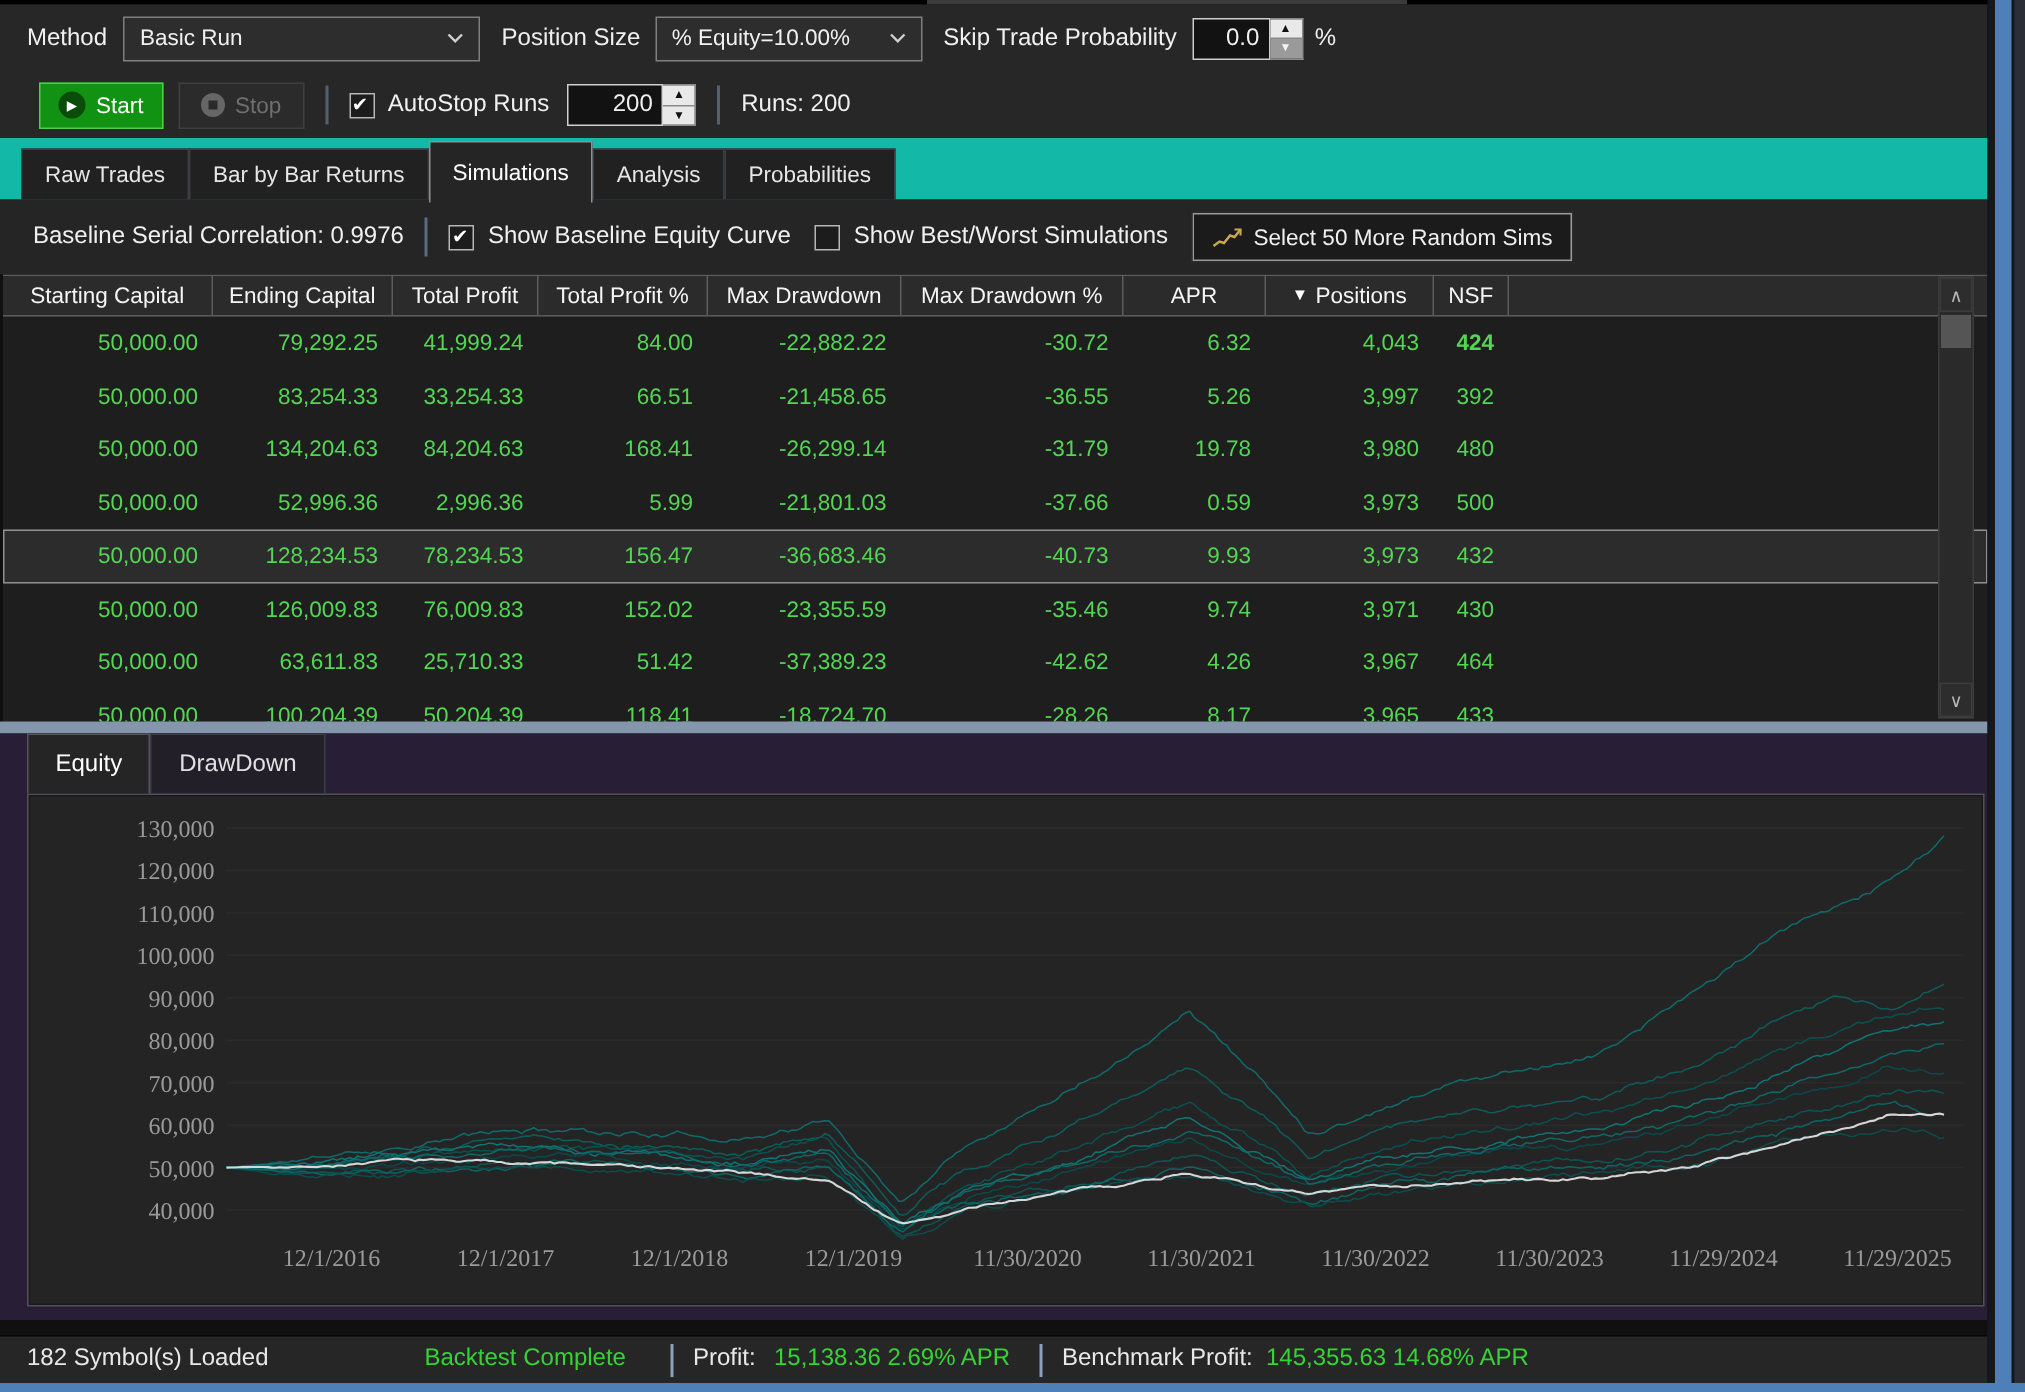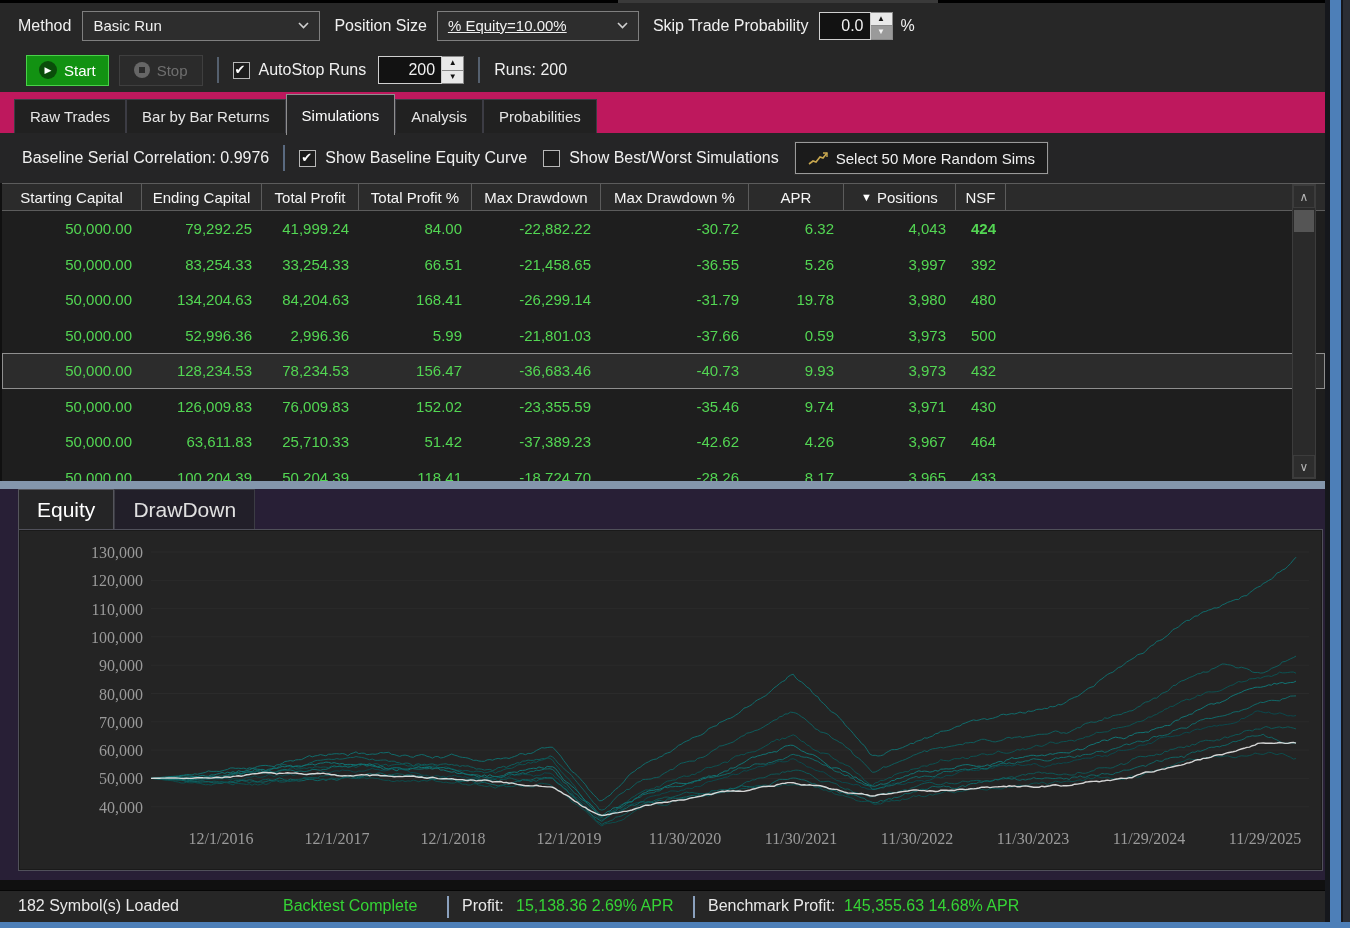--- a/index.html
+++ b/index.html
@@ -34,21 +34,21 @@
   .play-circle { width:18px; height:18px; border-radius:50%; background:#0a4d0a; color:#fff;
                  font-size:9px; display:flex; align-items:center; justify-content:center; }
   .btn-stop { display:flex; align-items:center; gap:7px; height:31px; padding:0 14px; margin-left:10px;
               background:#2b2b2b; border:1px solid #3f3f3f; color:#6f6f6f; font-size:15px; }
   .stop-circle { width:16px; height:16px; border-radius:50%; background:#666; position:relative; }
   .stop-circle::after { content:""; position:absolute; left:5px; top:5px; width:6px; height:6px; background:#2b2b2b; }
   .checkbox { width:17px; height:17px; background:#1c1c1c; border:1px solid #b7b7b7; position:relative; }
   .checkbox.checked::after { content:"\2714"; color:#fff; font-size:13px; position:absolute; left:1px; top:-1px; }
 
   
-  #maintabs { left:0; top:92px; width:1325px; height:41px; background:#be185d; display:flex; padding-left:14px; }
+  #maintabs { left:0; top:92px; width:1325px; height:41px; background:#14b8a6; display:flex; padding-left:14px; }
   .mtab { margin-top:7px; height:34px; background:#212121; border:1px solid #3c3c44; border-bottom:none;
           color:#e6e6e6; font-size:15px; display:flex; align-items:center; padding:0 15px; }
   .mtab.active { margin-top:2px; height:41px; background:#252526; border:1px solid #8f8f8f; border-bottom:none;
                  color:#fff; z-index:2; }
 
   
   #simbar { left:0; top:133px; width:1325px; height:50px; background:#252526;
             display:flex; align-items:center; padding-left:22px; }
   #simbar .vsep { background:#5a6a80; }
   .btn-sims { display:flex; align-items:center; gap:8px; height:32px; padding:0 12px; margin-left:16px;
@@ -70,21 +70,21 @@
              font-size:12px; display:flex; align-items:center; justify-content:center; border:1px solid #3c3c3c; }
   #scrup { top:0; } #scrdn { bottom:0; }
   #scrthumb { position:absolute; left:1px; top:25px; width:20px; height:22px; background:#555; }
 
   
   #splitter { left:0; top:481px; width:1325px; height:8px; background:#8496ac; }
 
   
   #lower { left:0; top:489px; width:1325px; height:391px; background:#281f36; }
   #charttabs { position:absolute; left:18px; top:0; display:flex; }
-  .ctab { height:40px; display:flex; align-items:center; padding:0 18px; font-size:21px;
+  .ctab { height:40px; display:flex; align-items:center; padding:0 18px; font-size:16px;
           background:#221f29; border:1px solid #3c3c44; border-bottom:none; color:#e0e0e0; }
   .ctab.active { background:#252526; color:#fff; border-color:#55555c; z-index:2; }
   #chartpanel { position:absolute; left:18px; top:40px; width:1305px; height:342px;
                 background:#242424; border:1px solid #50505a; box-shadow: inset 0 0 0 1px #1a1a1a; }
   #chartsvg { display:block; }
 
   
   #statusbar { left:0; top:890px; width:1325px; height:32px; background:#262626; border-top:1px solid #060606; }
   #statusbar span { position:absolute; top:6px; font-size:16px; white-space:nowrap; }
   .st-white { color:#e8e8e8; } .st-green { color:#35d435; }
@@ -108,21 +108,21 @@
 
   <div id="row1" class="abs">
     <span class="lbl">Method</span>
     <div class="select" style="width:238px; margin-left:11px;">
       <span>Basic Run</span>
       <svg class="chev" width="11" height="7" viewBox="0 0 11 7">
           <path d="M1 1 L5.5 5.5 L10 1" stroke="#d0d0d0" stroke-width="1.6" fill="none"></path>
         </svg>
     </div>
     <span class="lbl" style="margin-left:14px;">Position Size</span>
-    <div class="select" style="width:202px; margin-left:10px;text-decoration:underline;">
+    <div class="select" style="width:178px; margin-left:10px;">
       <span>% Equity=10.00%</span>
       <svg class="chev" width="11" height="7" viewBox="0 0 11 7">
           <path d="M1 1 L5.5 5.5 L10 1" stroke="#d0d0d0" stroke-width="1.6" fill="none"></path>
         </svg>
     </div>
     <span class="lbl" style="margin-left:14px;">Skip Trade Probability</span>
     <div class="spinwrap" style="margin-left:10px;">
       <div class="spininput" style="width:52px;">0.0</div>
       <div class="spinbtns">
         <div class="sb">▲</div>

